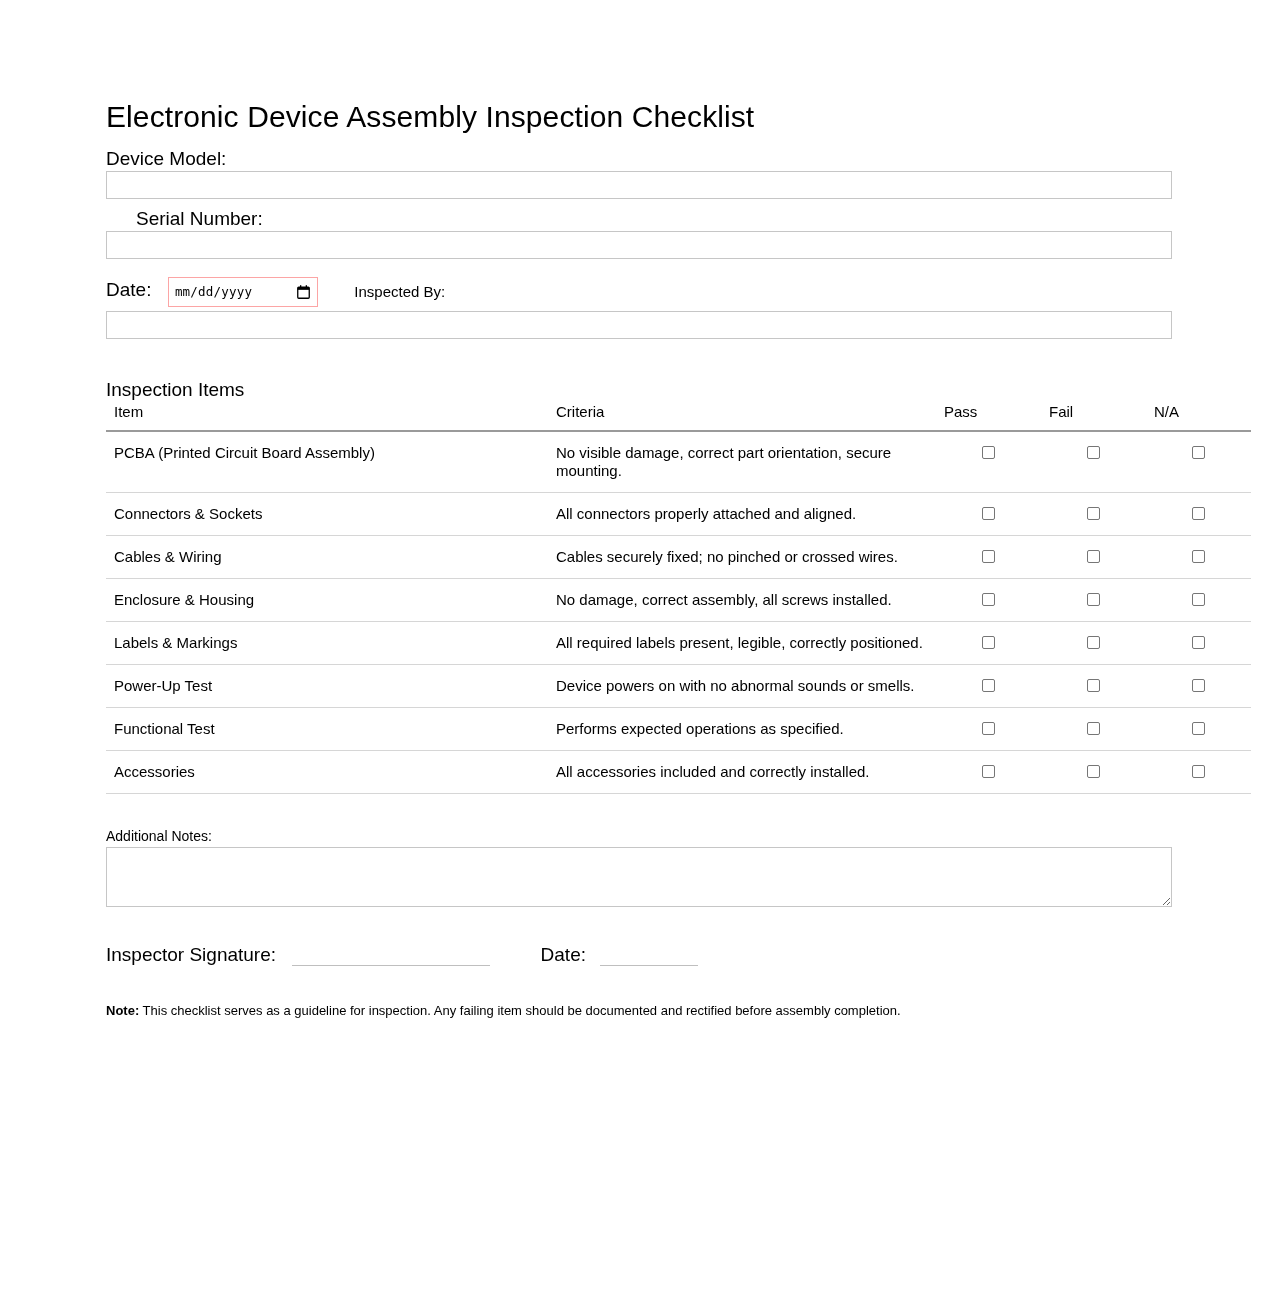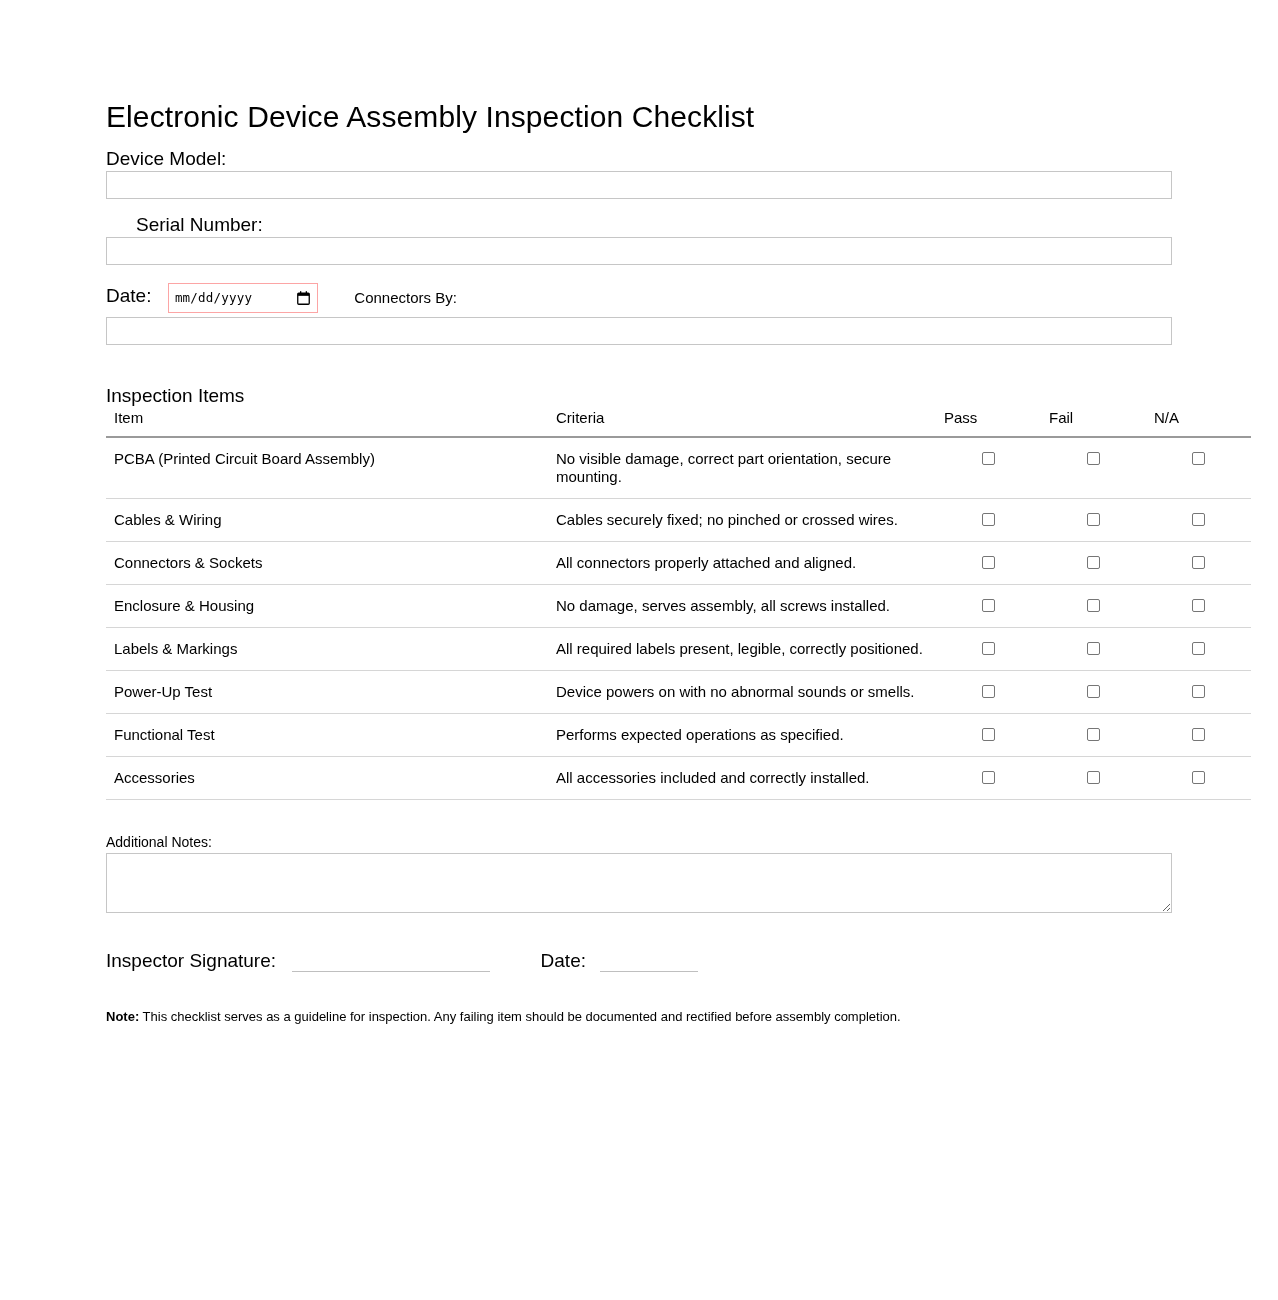--- a/index.html
+++ b/index.html
@@ -191,39 +191,39 @@
 
 <div class="page">
 
   <h1 class="doc-title">Electronic Device Assembly Inspection Checklist</h1>
 
   <div>
     <span class="field-label">Device Model:</span>
     <input class="text-input" type="text" value="" placeholder="" style="">
   </div>
 
-  <div style="margin-top:16px;">
+  <div style="margin-top:10px;">
     <span class="field-label" style="margin-left:30px;">Serial Number:</span>
     <input class="text-input narrow" type="text" value="" placeholder="" style="">
   </div>
 
   <div class="row-inline">
     <span class="field-label">Date:</span>
     <span class="date-input">
       <span class="dt-text">mm/dd/yyyy</span>
       <span class="cal-icon">
         <svg width="13" height="14" viewBox="0 0 13 14" xmlns="http://www.w3.org/2000/svg">
           <rect x="0.75" y="2.25" width="11.5" height="11" rx="1" fill="none" stroke="#000" stroke-width="1.3"></rect>
           <rect x="0.75" y="2.25" width="11.5" height="2.6" fill="#000"></rect>
           <rect x="3" y="0.2" width="1.3" height="3" fill="#000"></rect>
           <rect x="8.7" y="0.2" width="1.3" height="3" fill="#000"></rect>
         </svg>
       </span>
     </span>
-    <span class="inspected-label">Connectors By:</span>
+    <span class="inspected-label">Inspected By:</span>
     <input class="text-input" type="text" value="" style="margin-top: 4px;" placeholder="">
   </div>
 
   <div class="spacer-lg"></div>
 
   <h2 class="section-title">Inspection Items</h2>
 
   <table class="items-table">
     <thead>
       <tr>
@@ -236,36 +236,36 @@
     </thead>
     <tbody>
       <tr>
         <td class="col-item">PCBA (Printed Circuit Board Assembly)</td>
         <td class="col-criteria">No visible damage, correct part orientation, secure mounting.</td>
         <td class="col-mark"><input type="checkbox" class="mark-box" style=""></td>
         <td class="col-mark"><input type="checkbox" class="mark-box" style=""></td>
         <td class="col-mark"><input type="checkbox" class="mark-box" style=""></td>
       </tr>
       <tr>
+        <td class="col-item">Connectors &amp; Sockets</td>
+        <td class="col-criteria">All connectors properly attached and aligned.</td>
+        <td class="col-mark"><input type="checkbox" class="mark-box" style=""></td>
+        <td class="col-mark"><input type="checkbox" class="mark-box" style=""></td>
+        <td class="col-mark"><input type="checkbox" class="mark-box" style=""></td>
+      </tr>
+      <tr>
         <td class="col-item">Cables &amp; Wiring</td>
         <td class="col-criteria">Cables securely fixed; no pinched or crossed wires.</td>
         <td class="col-mark"><input type="checkbox" class="mark-box" style=""></td>
         <td class="col-mark"><input type="checkbox" class="mark-box" style=""></td>
         <td class="col-mark"><input type="checkbox" class="mark-box" style=""></td>
       </tr>
       <tr>
-        <td class="col-item">Connectors &amp; Sockets</td>
-        <td class="col-criteria">All connectors properly attached and aligned.</td>
-        <td class="col-mark"><input type="checkbox" class="mark-box" style=""></td>
-        <td class="col-mark"><input type="checkbox" class="mark-box" style=""></td>
-        <td class="col-mark"><input type="checkbox" class="mark-box" style=""></td>
-      </tr>
-      <tr>
         <td class="col-item">Enclosure &amp; Housing</td>
-        <td class="col-criteria">No damage, serves assembly, all screws installed.</td>
+        <td class="col-criteria">No damage, correct assembly, all screws installed.</td>
         <td class="col-mark"><input type="checkbox" class="mark-box" style=""></td>
         <td class="col-mark"><input type="checkbox" class="mark-box" style=""></td>
         <td class="col-mark"><input type="checkbox" class="mark-box" style=""></td>
       </tr>
       <tr>
         <td class="col-item">Labels &amp; Markings</td>
         <td class="col-criteria">All required labels present, legible, correctly positioned.</td>
         <td class="col-mark"><input type="checkbox" class="mark-box" style=""></td>
         <td class="col-mark"><input type="checkbox" class="mark-box" style=""></td>
         <td class="col-mark"><input type="checkbox" class="mark-box" style=""></td>

